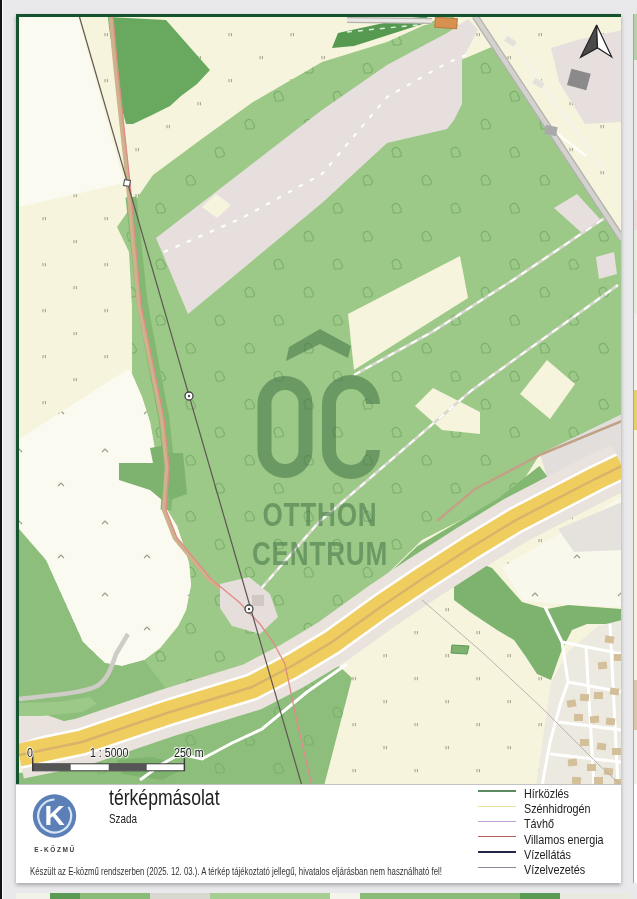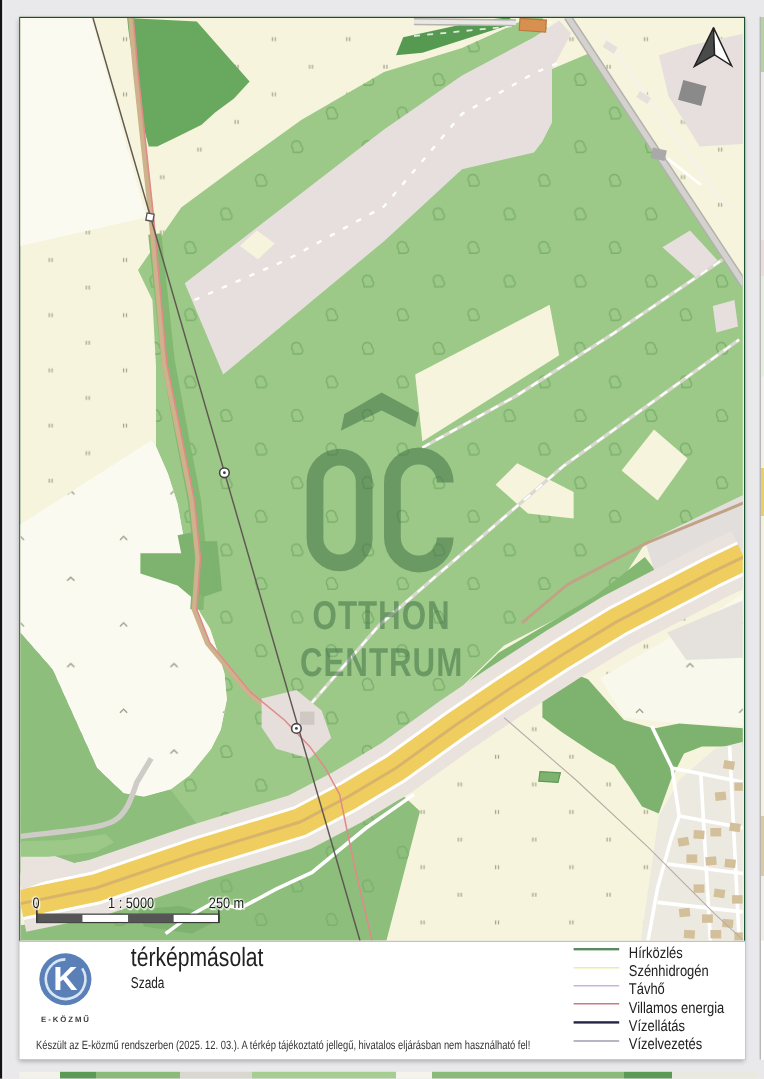--- a/index.html
+++ b/index.html
@@ -1,21 +1,21 @@
 <!DOCTYPE html>
 <html><head>
 <meta charset="utf-8">
 <style>
   html,body{margin:0;padding:0;}
   body{width:637px;height:899px;position:relative;overflow:hidden;
        background:#e9e9ec;font-family:"Liberation Sans",sans-serif;}
   #lstrip{position:absolute;left:0;top:0;width:2px;height:899px;background:#141414;}
   #lstrip2{position:absolute;left:2px;top:0;width:1px;height:899px;background:#fbfbfc;}
   #page{position:absolute;left:16px;top:14px;width:605px;height:869px;
-        background:#f7f4dd;border:1px solid #14532d;box-sizing:border-box;
+        background:#f7f4dd;border:3px solid #14532d;box-sizing:border-box;
         box-shadow:0 2px 4px rgba(0,0,0,.3);}
   #footer{position:absolute;left:16px;top:784px;width:605px;height:99px;background:#ffffff;
           border-top:1px solid #c2c2c2;box-sizing:border-box;}
   .t{position:absolute;white-space:nowrap;transform-origin:0 0;line-height:1.15;}
   #p2{position:absolute;left:633px;top:14px;width:4px;height:869px;background:#fff;
       border-left:1px solid #a5a5a5;box-sizing:border-box;overflow:hidden;}
   #botsliver{position:absolute;left:16px;top:893px;width:615px;height:6px;overflow:hidden;}
 </style>
 </head>
 <body>

